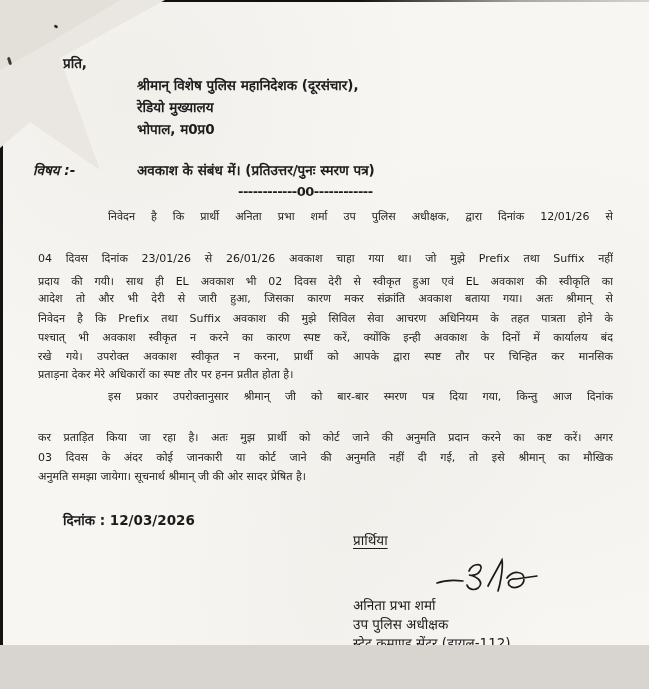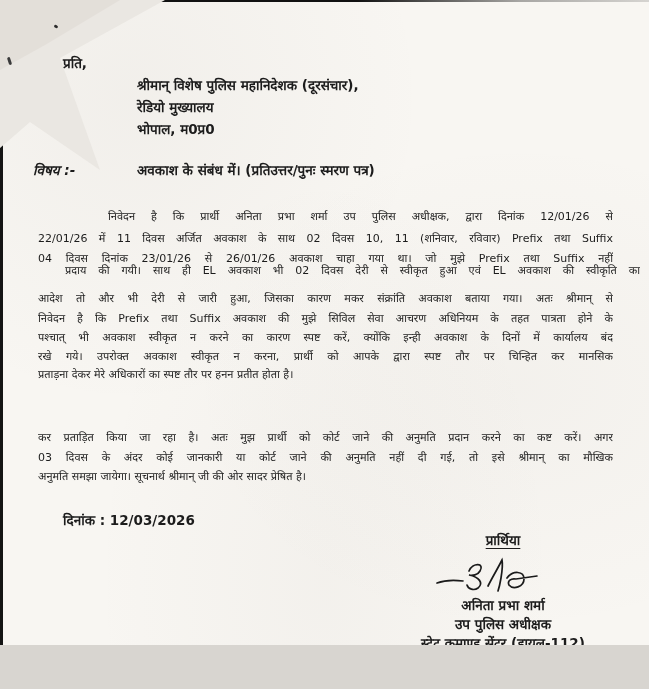--- a/index.html
+++ b/index.html
@@ -28,22 +28,22 @@
   .txt { position:absolute; font-weight:600; font-size:13.5px; white-space:nowrap; letter-spacing:0; }
   .bline {
     position:absolute; left:38px; width:575px; height:20px;
     font-size:11px; font-weight:400;
     text-align:justify; text-align-last:justify;
     overflow:hidden; box-sizing:border-box;
   }
   .bline.first  { padding-left:70px; }
   .bline.lastln { text-align-last:left; }
   .divider { position:absolute; left:238px; top:184px; font-weight:700; font-size:13px; letter-spacing:-0.5px; }
-  .sigcol { position:absolute; left:388px; width:230px; text-align:center;
-            font-weight:700; font-size:13.5px; }
+  .sigcol { position:absolute; left:353px; width:230px; 
+            font-weight:400; font-size:13.5px; }
   .sig-title { text-decoration:underline; text-underline-offset:3px; }
   .sig-svg { position:absolute; left:433px; top:556px; }
 </style>
 </head>
 <body>
 
 <div class="page">
 
   <div class="edge-top"></div>
   <div class="edge-left"></div>
@@ -54,31 +54,32 @@
   <div class="speck1"></div>
   <div class="speck2"></div>
 
   <div class="txt" style="left:63px; top:54px;">प्रति,</div>
   <div class="txt" style="left:137px; top:76px;">श्रीमान् विशेष पुलिस महानिदेशक (दूरसंचार),</div>
   <div class="txt" style="left:137px; top:98px;">रेडियो मुख्यालय</div>
   <div class="txt" style="left:137px; top:120px;">भोपाल, म0प्र0</div>
 
   <div class="txt" style="left:33px; top:161px;font-style:italic;">विषय :-</div>
   <div class="txt" style="left:137px; top:161px;">अवकाश के संबंध में। (प्रतिउत्तर/पुनः स्मरण पत्र)</div>
+  <div class="divider">------------00------------</div>
 
   <div class="bline first" style="top:208px;">निवेदन है कि प्रार्थी अनिता प्रभा शर्मा उप पुलिस अधीक्षक, द्वारा दिनांक 12/01/26 से</div>
-  <div class="bline" style="top:230px;">22/01/26 में 11 दिवस अर्जित अवकाश के साथ 02 दिवस 10, 11 (शनिवार, रविवार) Prefix तथा Suffix</div>
   <div class="bline" style="top:250px;">04 दिवस दिनांक 23/01/26 से 26/01/26 अवकाश चाहा गया था। जो मुझे Prefix तथा Suffix नहीं</div>
-  <div class="bline" style="top:262px;margin-left:27px;">प्रदाय की गयी। साथ ही EL अवकाश भी 02 दिवस देरी से स्वीकृत हुआ एवं EL अवकाश की स्वीकृति का</div>
+  <div class="bline" style="top:273px;">प्रदाय की गयी। साथ ही EL अवकाश भी 02 दिवस देरी से स्वीकृत हुआ एवं EL अवकाश की स्वीकृति का</div>
   <div class="bline" style="top:290px;">आदेश तो और भी देरी से जारी हुआ, जिसका कारण मकर संक्रांति अवकाश बताया गया। अतः श्रीमान् से</div>
   <div class="bline" style="top:310px;">निवेदन है कि  Prefix तथा Suffix अवकाश की मुझे सिविल सेवा आचरण अधिनियम के तहत पात्रता होने के</div>
   <div class="bline" style="top:329px;">पश्चात् भी अवकाश स्वीकृत न करने का कारण स्पष्ट करें, क्योंकि इन्ही अवकाश के दिनों में कार्यालय बंद</div>
   <div class="bline" style="top:348px;">रखे गये। उपरोक्त अवकाश स्वीकृत न करना, प्रार्थी को आपके द्वारा स्पष्ट तौर पर चिन्हित कर मानसिक</div>
   <div class="bline lastln" style="top:366px;">प्रताड़ना देकर मेरे अधिकारों का स्पष्ट तौर पर हनन प्रतीत होता है।</div>
 
+  <div class="bline first" style="top:388px;">इस प्रकार उपरोक्तानुसार श्रीमान् जी को बार-बार स्मरण पत्र दिया गया, किन्तु आज दिनांक</div>
   <div class="bline" style="top:429px;">कर प्रताड़ित किया जा रहा है। अतः मुझ प्रार्थी को कोर्ट जाने की अनुमति प्रदान करने का कष्ट करें। अगर</div>
   <div class="bline" style="top:449px;">03 दिवस के अंदर कोई जानकारी या कोर्ट जाने की अनुमति नहीं दी गई, तो इसे श्रीमान् का मौखिक</div>
   <div class="bline lastln" style="top:468px;">अनुमति समझा जायेगा। सूचनार्थ श्रीमान् जी की ओर सादर प्रेषित है।</div>
 
   <div class="txt" style="left:63px; top:511px;">दिनांक : 12/03/2026</div>
 
   <div class="sigcol sig-title" style="top:531px;">प्रार्थिया</div>
 
   <svg class="sig-svg" width="110" height="46" viewBox="0 0 110 46">
     <g fill="none" stroke="#1a1a1a" stroke-width="1.7" stroke-linecap="round">

